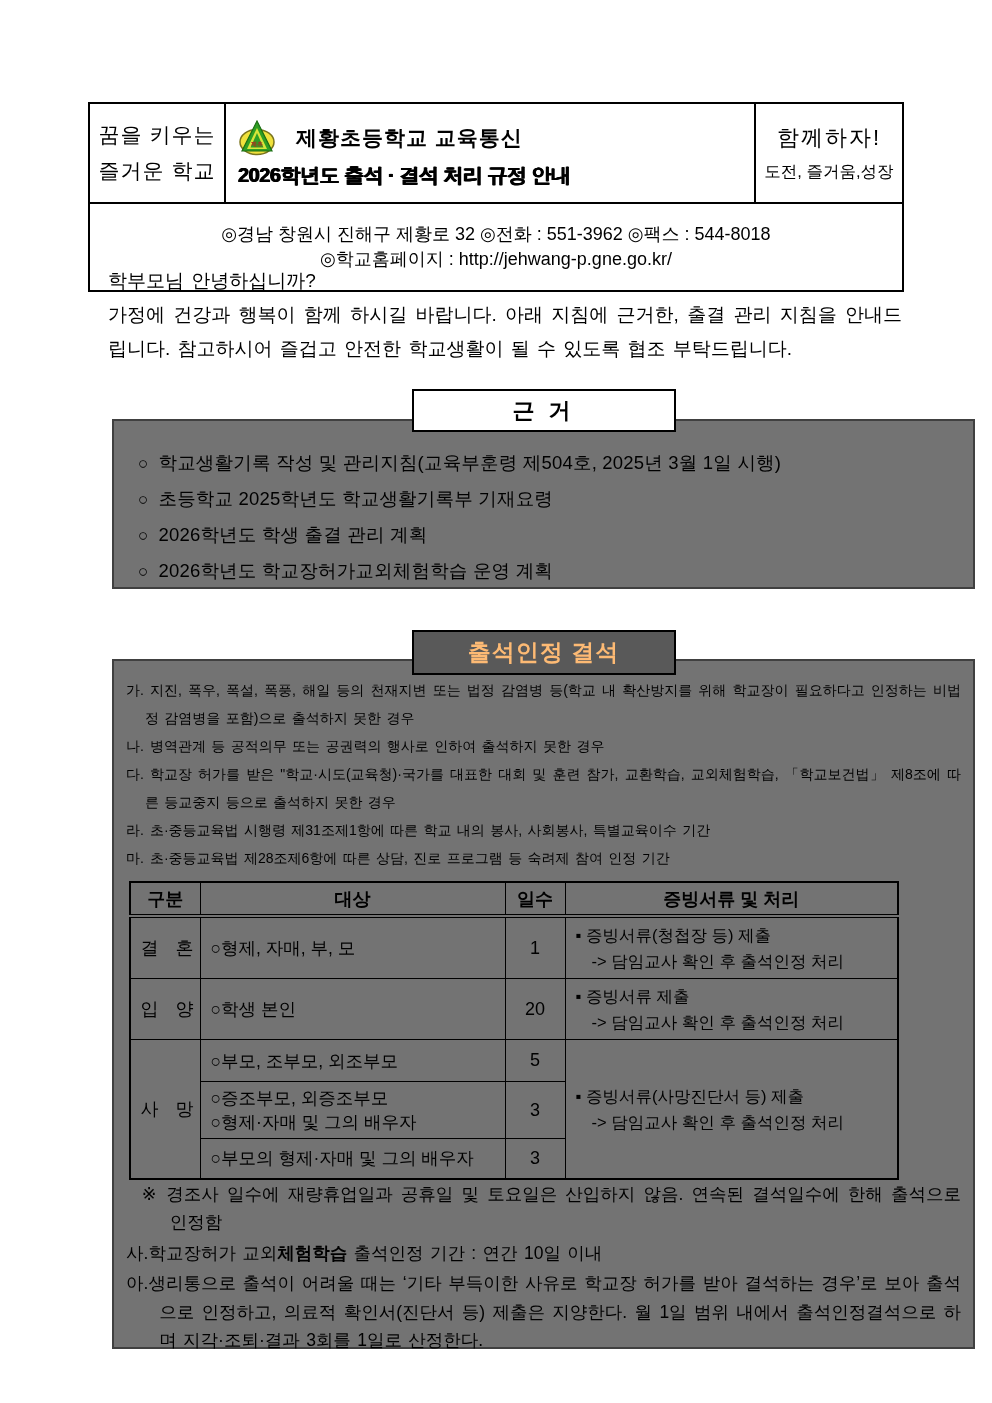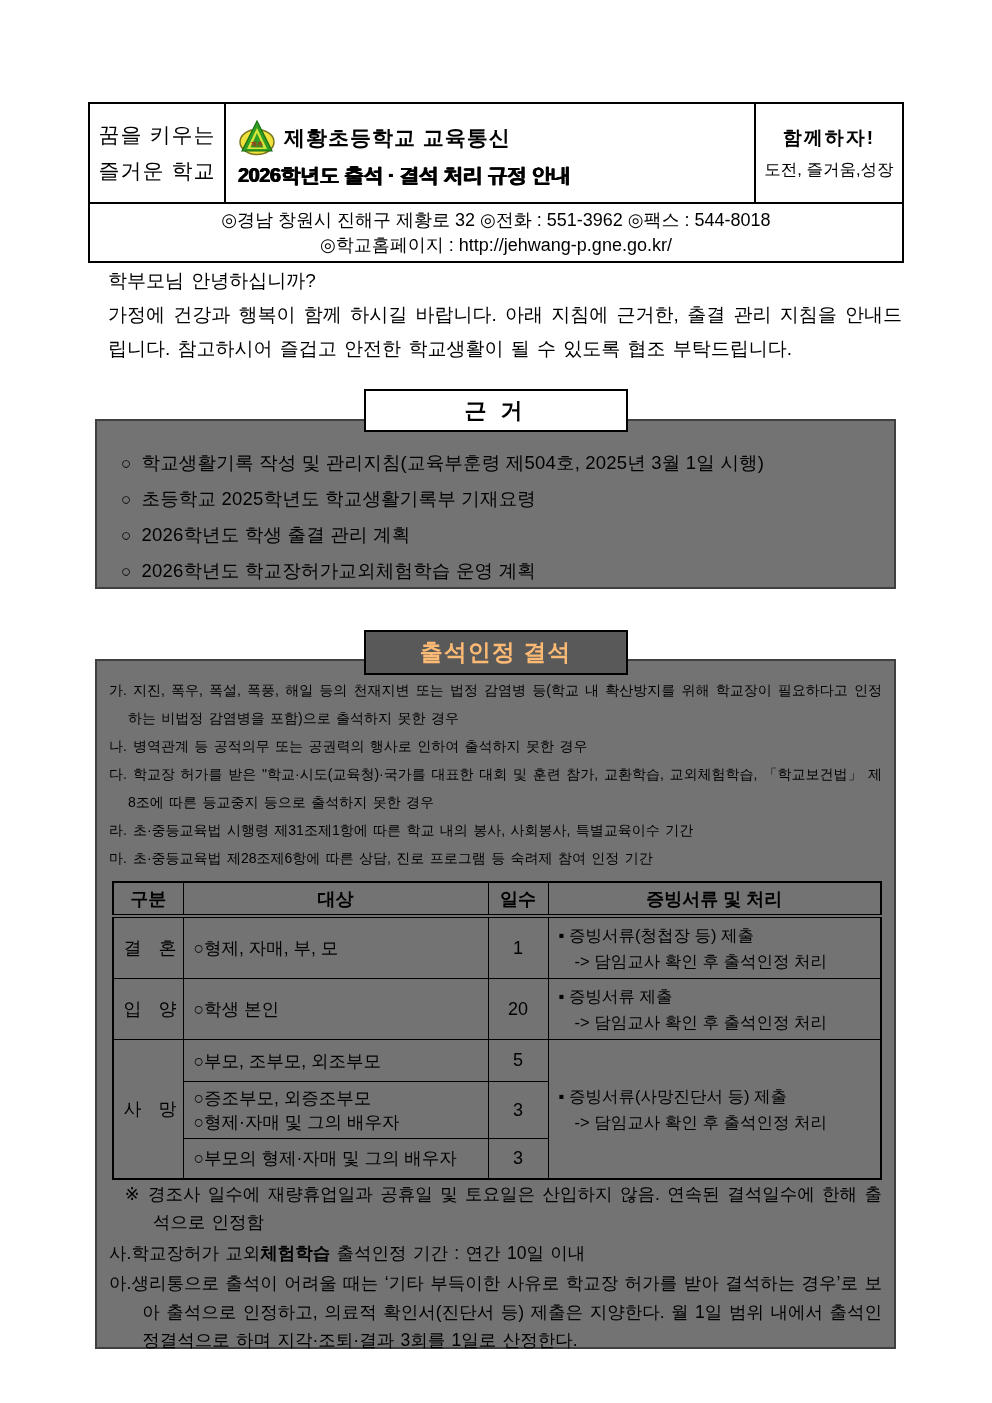--- a/index.html
+++ b/index.html
@@ -12,62 +12,62 @@
     position: relative;
     width: 992px;
     height: 1403px;
     background: #fff;
     overflow: hidden;
   }
 
   
   .masthead {
     position: absolute; left: 88px; top: 102px;
-    width: 816px; height: 161px;
+    width: 816px; height: 190px;
     border: 2px solid #000;
     display: flex; flex-direction: column;
   }
   .masthead-top { display: flex; flex: 0 0 100px; border-bottom: 2px solid #000; }
   .motto-cell {
     flex: 0 0 136px; border-right: 2px solid #000;
     display: flex; flex-direction: column; justify-content: center; align-items: center;
     font-size: 21px; line-height: 36px; letter-spacing: 1px;
   }
   .title-cell {
     flex: 1 1 auto; border-right: 2px solid #000;
     display: flex; flex-direction: column; justify-content: center;
     padding-left: 12px; overflow: hidden;
   }
-  .newsletter-row { display: flex; align-items: center; gap: 8px; height: 40px; }
+  .newsletter-row { display: flex; align-items: center; gap: 20px; height: 40px; }
   .newsletter-name { font-size: 21px; font-weight: bold; letter-spacing: 1px; }
   .main-title {
     font-size: 20px; font-weight: 900; white-space: nowrap;
     letter-spacing: -0.5px; margin-top: 4px;
     text-shadow: 0.6px 0 0 #000, -0.6px 0 0 #000;
   }
   .slogan-cell {
     flex: 0 0 146px;
     display: flex; flex-direction: column; justify-content: center; align-items: center;
   }
-  .slogan-line1 { font-size: 19px; font-weight: bold; letter-spacing: 2px; }
+  .slogan-line1 { font-size: 22px; font-weight: normal; letter-spacing: 2px; }
   .slogan-line2 { font-size: 16.5px; margin-top: 8px; }
   .masthead-bottom {
     flex: 1 1 auto; display: flex; flex-direction: column;
     justify-content: center; align-items: center;
     font-size: 18px; line-height: 25px;
   }
 
   
   .greeting {
     position: absolute; left: 108px; top: 264px; width: 794px;
     font-size: 19px; line-height: 34px; text-align: justify; word-spacing: 2px;
   }
 
   
-  .section { position: absolute; left: 95px; width: 801px; }
+  .section { position: absolute; left: 112px; width: 863px; }
   .section-title {
     position: absolute; left: 50%; transform: translateX(-50%); top: 0;
     width: 264px; text-align: center;
     border: 2px solid #000; background: #fff;
     font-weight: bold; z-index: 2;
   }
   .basis .section-title { height: 43px; line-height: 39px; font-size: 22px; letter-spacing: 4px; }
   .attendance .section-title {
     height: 45px; line-height: 41px; font-size: 23px;
     background: #595959; color: #fdba74; letter-spacing: 1px;

